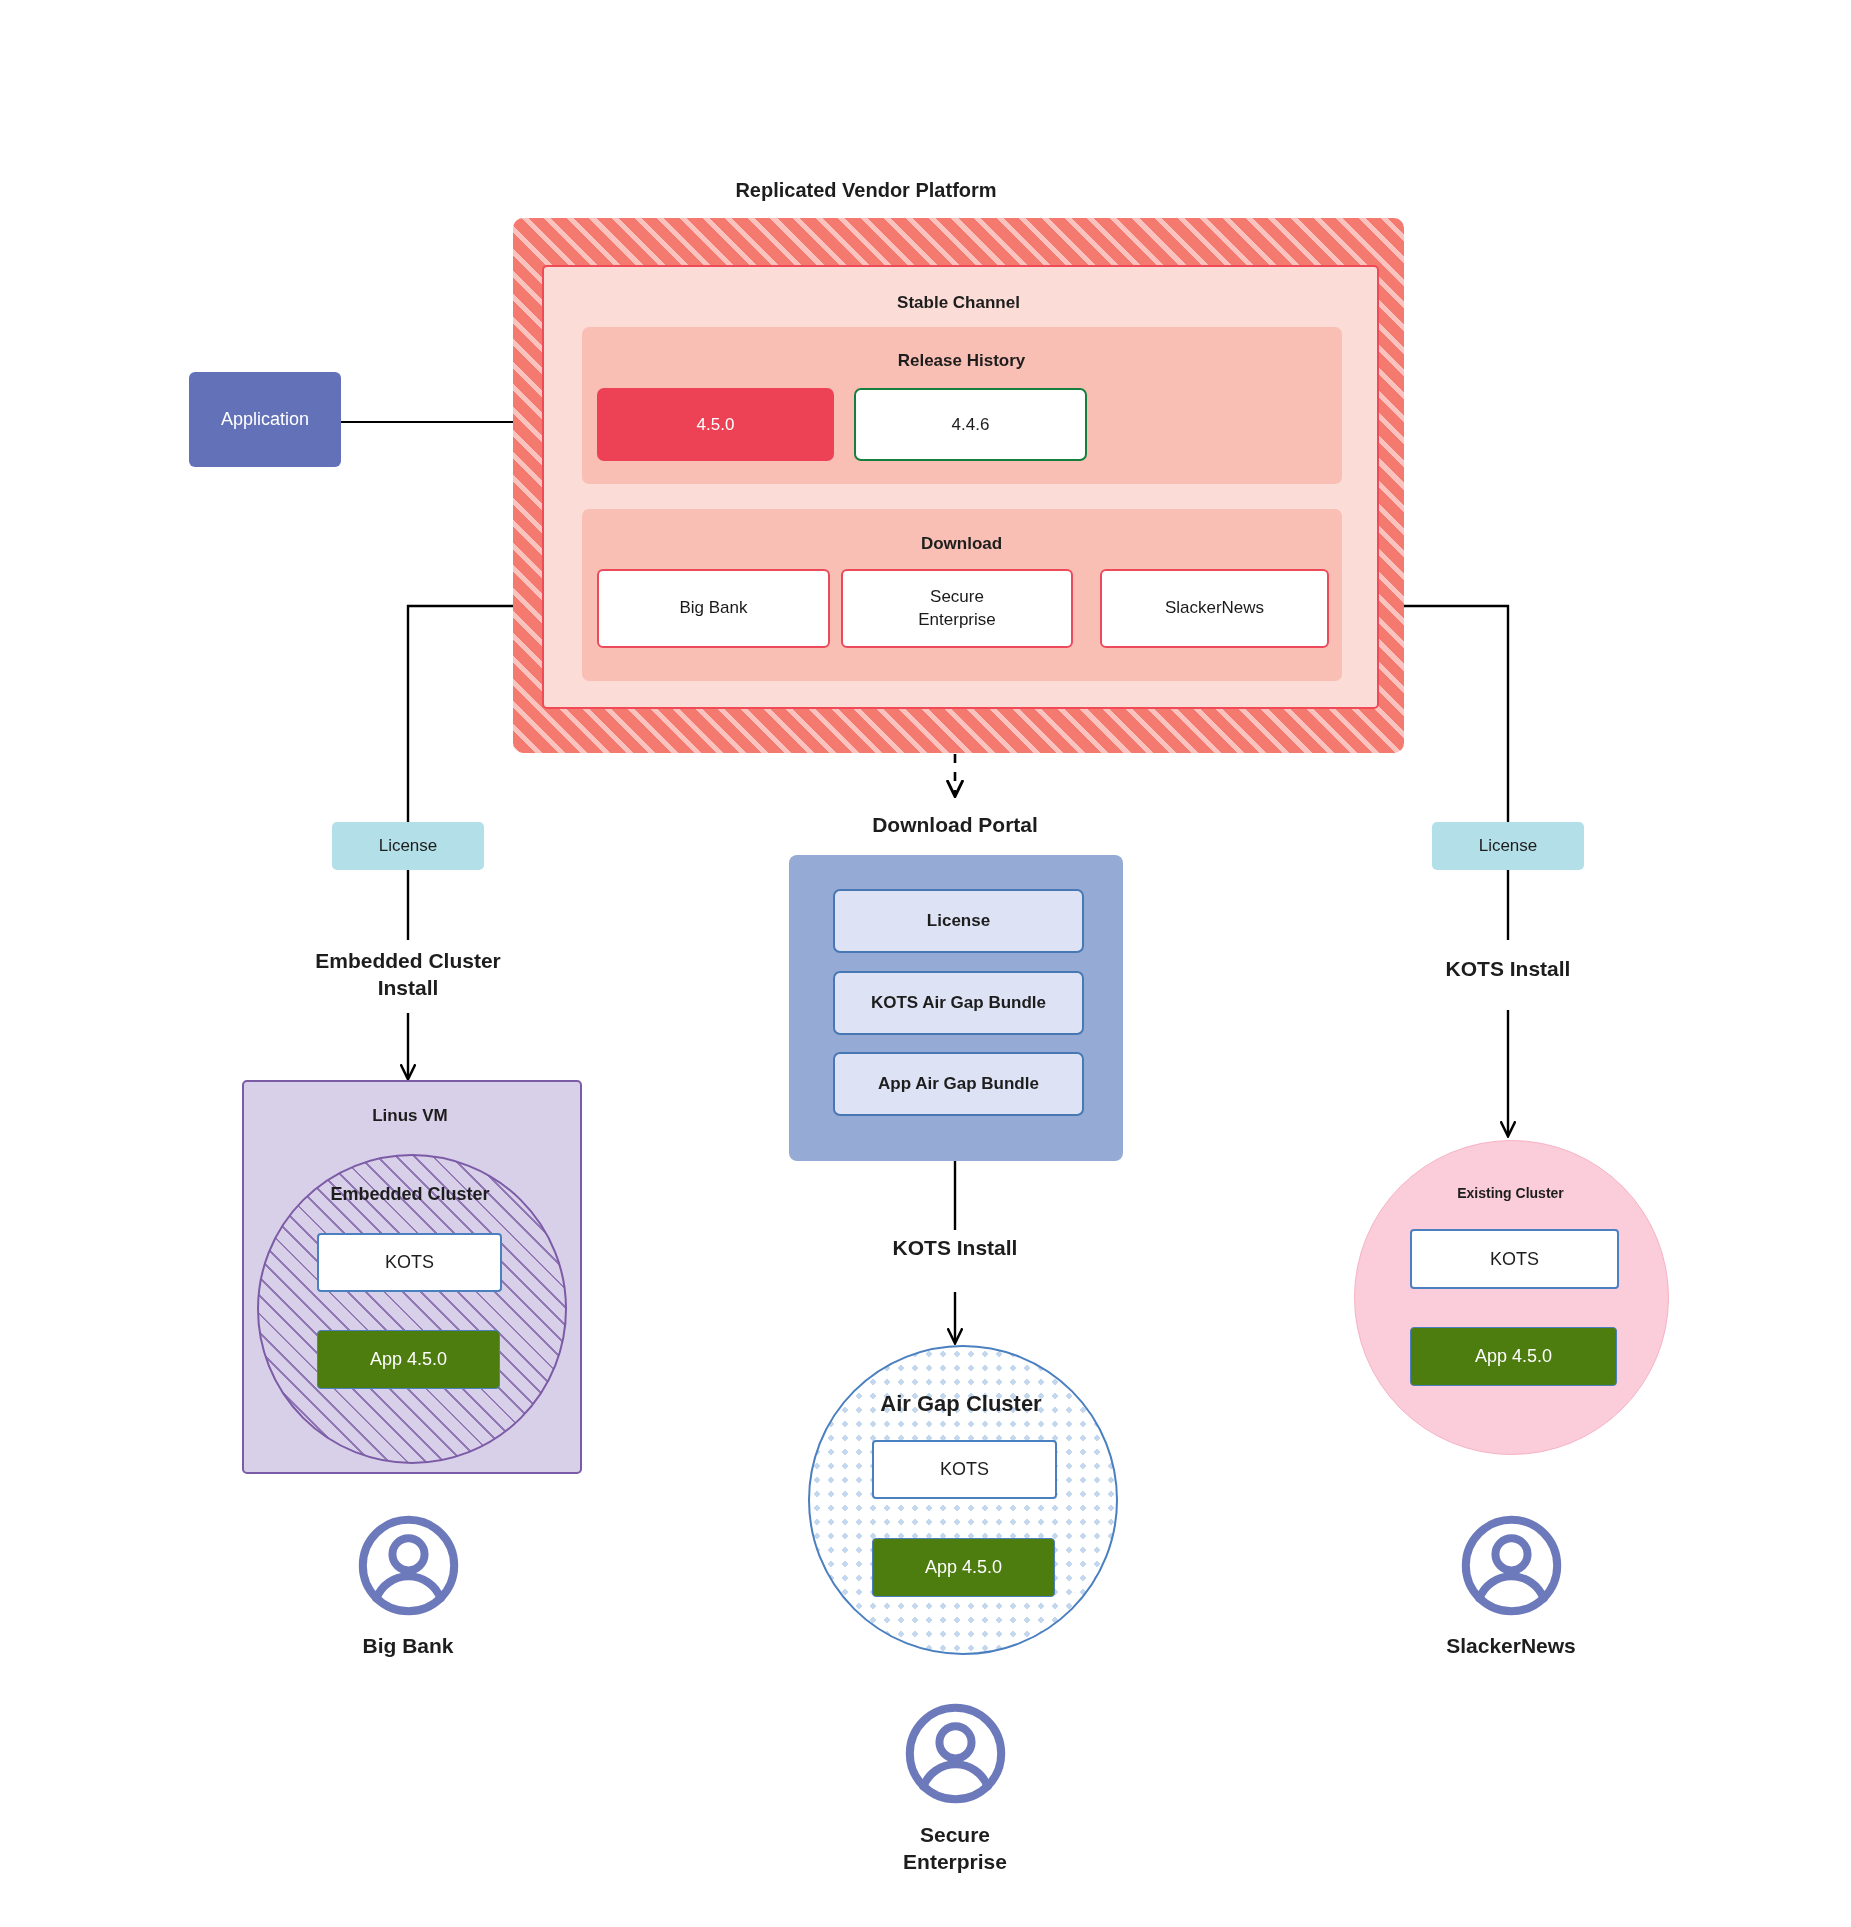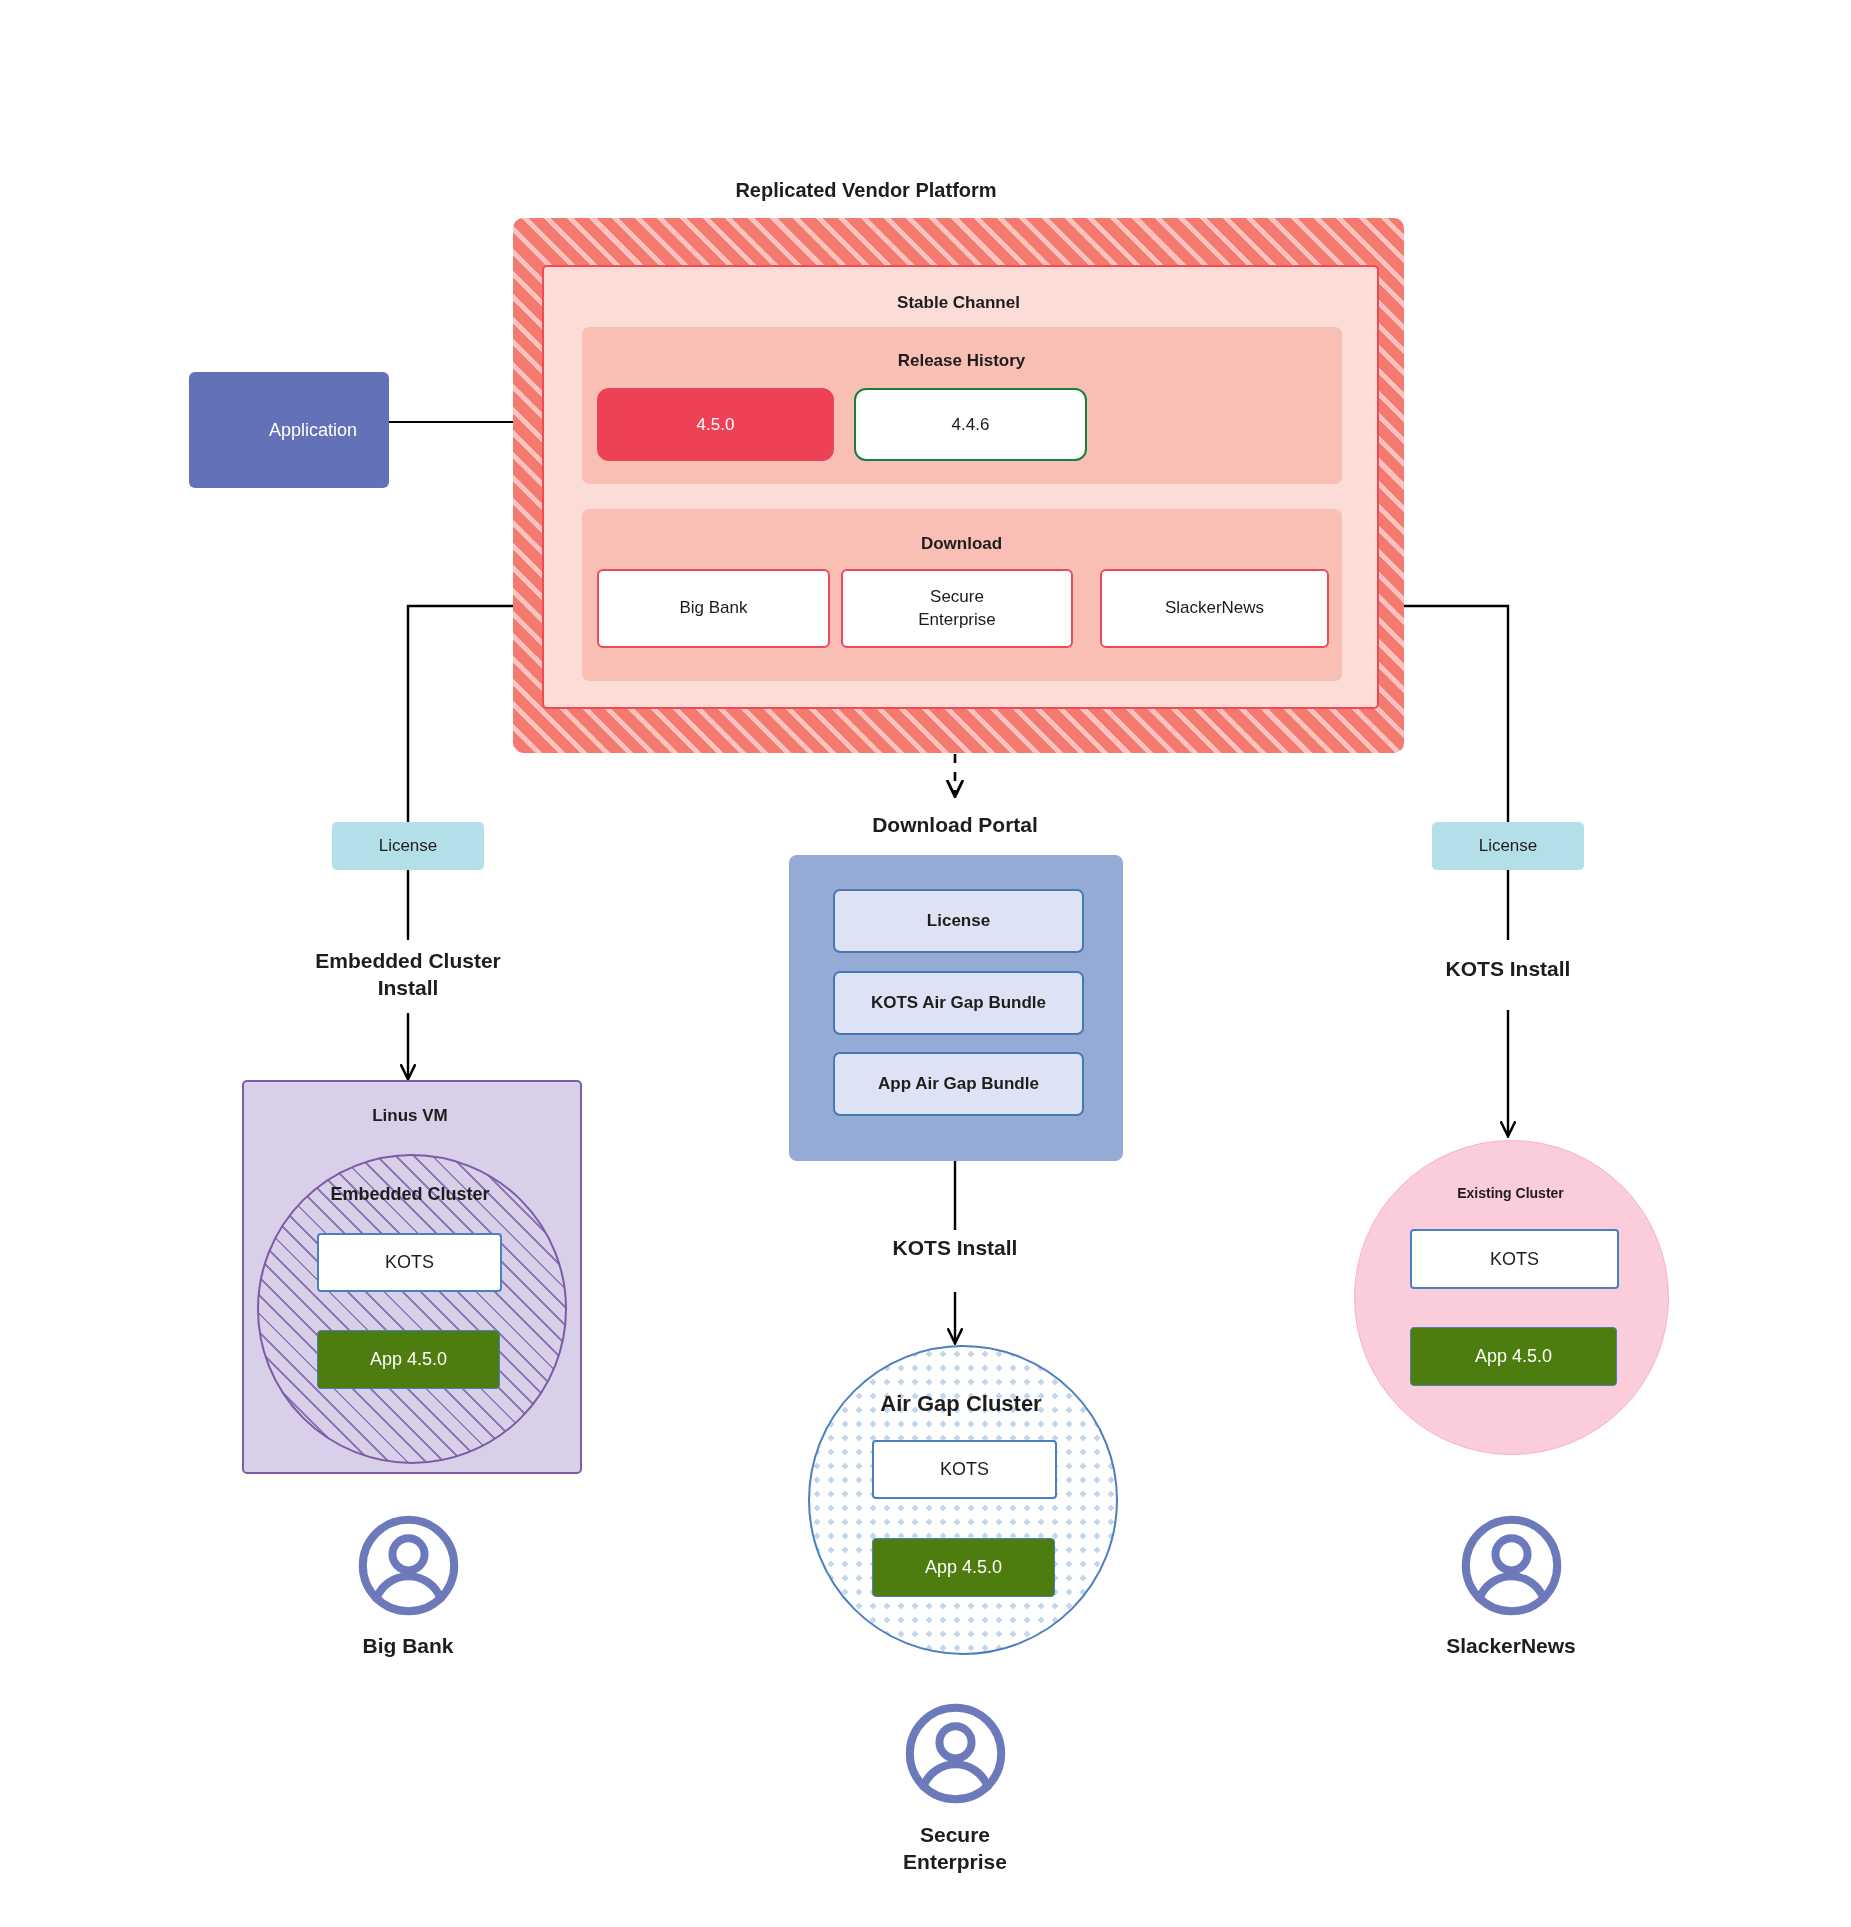--- a/index.html
+++ b/index.html
@@ -44,21 +44,21 @@
   .channel-box{
     background:#fbdcd6;
     border:2px solid #ef4a56;
     border-radius:5px;
   }
   .inner-panel{
     background:#f9bfb4;
     border-radius:7px;
   }
   .release-pill{
-    border-radius:12px;
+    border-radius:7px;
     font-size:17px;
   }
   .release-pill.current{
     background:#ed4255;
     color:#ffffff;
     border:2px solid #ed4255;
   }
   .release-pill.old{
     background:#ffffff;
     color:#1d1d1d;
@@ -202,21 +202,21 @@
   <div class="abs ctr release-pill old" style="left:854px; top:388px; width:229px; height:69px;">4.4.6</div>
 
   <div class="abs inner-panel" style="left:582px; top:509px; width:760px; height:172px;"></div>
   <div class="lbl sect-title" style="left:645px; top:533px; width:633px;">Download</div>
 
   <div class="abs ctr cust-box" style="left:597px; top:569px; width:229px; height:75px;">Big Bank</div>
   <div class="abs ctr cust-box" style="left:841px; top:569px; width:228px; height:75px;">Secure
 Enterprise</div>
   <div class="abs ctr cust-box" style="left:1100px; top:569px; width:225px; height:75px;">SlackerNews</div>
 
-  <div class="abs ctr app-box" style="left:189px; top:372px; width:152px; height:116px;padding-left:48px;">Application</div>
+  <div class="abs ctr app-box" style="left:189px; top:372px; width:152px; height:95px;">Application</div>
 
   <div class="abs ctr license-chip" style="left:332px; top:822px; width:152px; height:48px;">License</div>
 
   <div class="lbl flow-lbl" style="left:258px; top:948px; width:300px;">Embedded Cluster
 Install</div>
 
   <div class="abs vm-box" style="left:242px; top:1080px; width:336px; height:390px;"></div>
   <div class="lbl" style="left:242px; top:1105px; width:336px; font-size:17px; font-weight:600;">Linus VM</div>
 
   <div class="abs emb-circle" style="left:257px; top:1154px; width:306px; height:306px;"></div>

